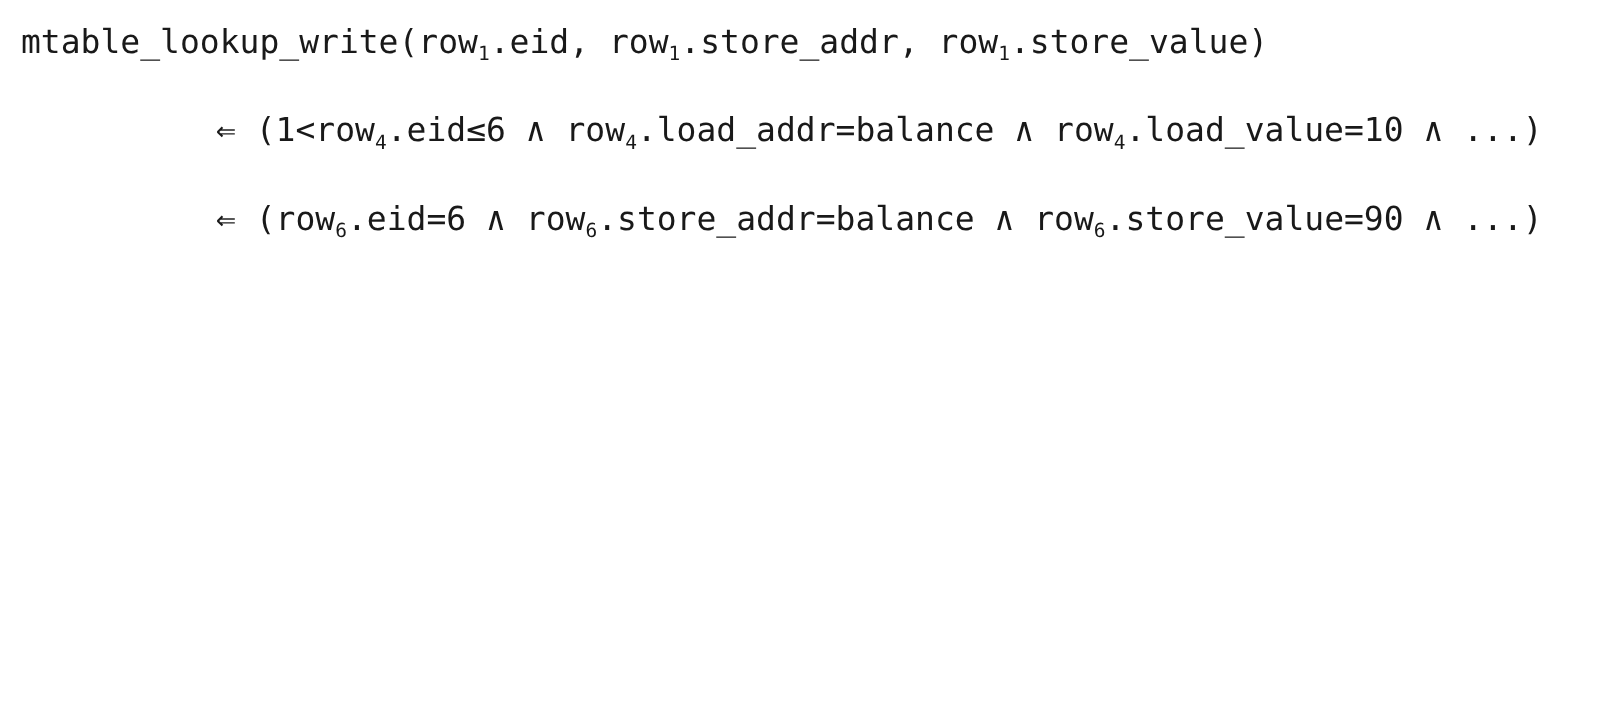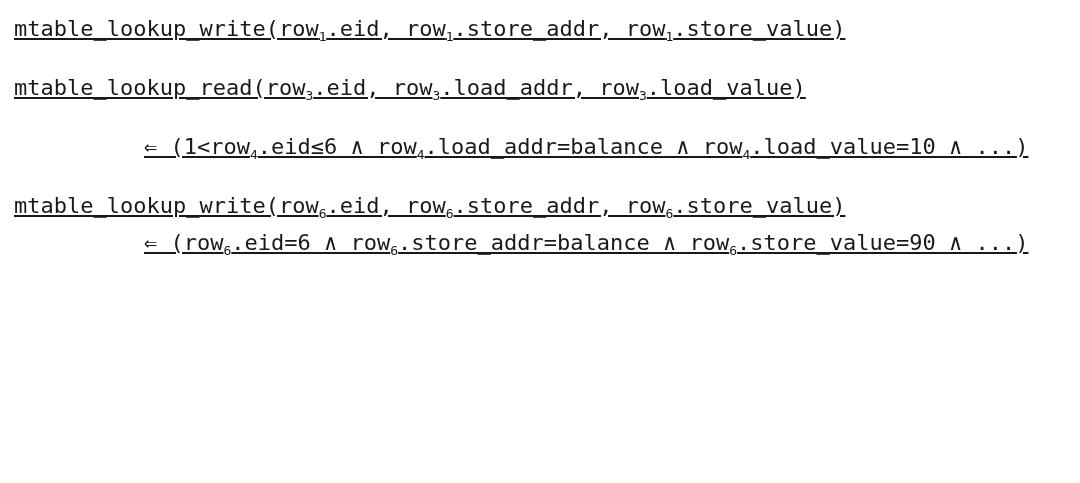--- a/index.html
+++ b/index.html
@@ -20,21 +20,20 @@
     font-family: "DejaVu Sans Mono", "DejaVu Sans", monospace;
     font-size: 22px;
     line-height: 37px;
     color: #191919;
   }
   .constraint {
     margin: 0 0 22px 0;
   }
   .line {
     white-space: pre;
-    text-decoration: underline;
   }
   .line.body {
     padding-left: 130px;
   }
   sub {
     font-size: 13px;
     line-height: 0;
     vertical-align: -5px;
   }
 </style>
@@ -42,25 +41,23 @@
 <body>
 
 <main class="listing">
 
   <section class="constraint">
     <div class="line head">mtable_lookup_write(row<sub>1</sub>.eid, row<sub>1</sub>.store_addr, row<sub>1</sub>.store_value)</div>
   </section>
 
 
   <section class="constraint">
-    <div class="line head">mtable_lookup_read(row<sub>3</sub>.eid, row<sub>3</sub>.load_addr, row<sub>3</sub>.load_value)</div>
   </section>
 
   <section class="constraint">
     <div class="line body">⇐ (1&lt;row<sub>4</sub>.eid≤6 ∧ row<sub>4</sub>.load_addr=balance ∧ row<sub>4</sub>.load_value=10 ∧ ...)</div>
   </section>
 
   <section class="constraint">
-    <div class="line head">mtable_lookup_write(row<sub>6</sub>.eid, row<sub>6</sub>.store_addr, row<sub>6</sub>.store_value)</div>
     <div class="line body">⇐ (row<sub>6</sub>.eid=6 ∧ row<sub>6</sub>.store_addr=balance ∧ row<sub>6</sub>.store_value=90 ∧ ...)</div>
   </section>
 
 </main>
 
 </body></html>

